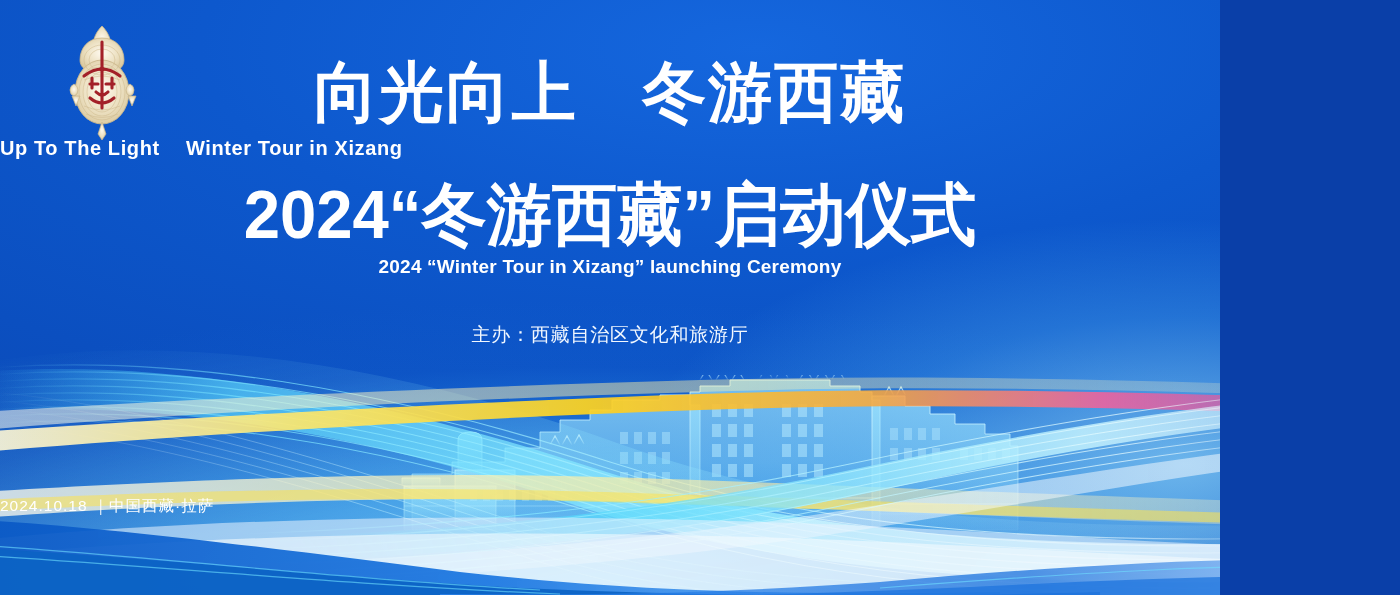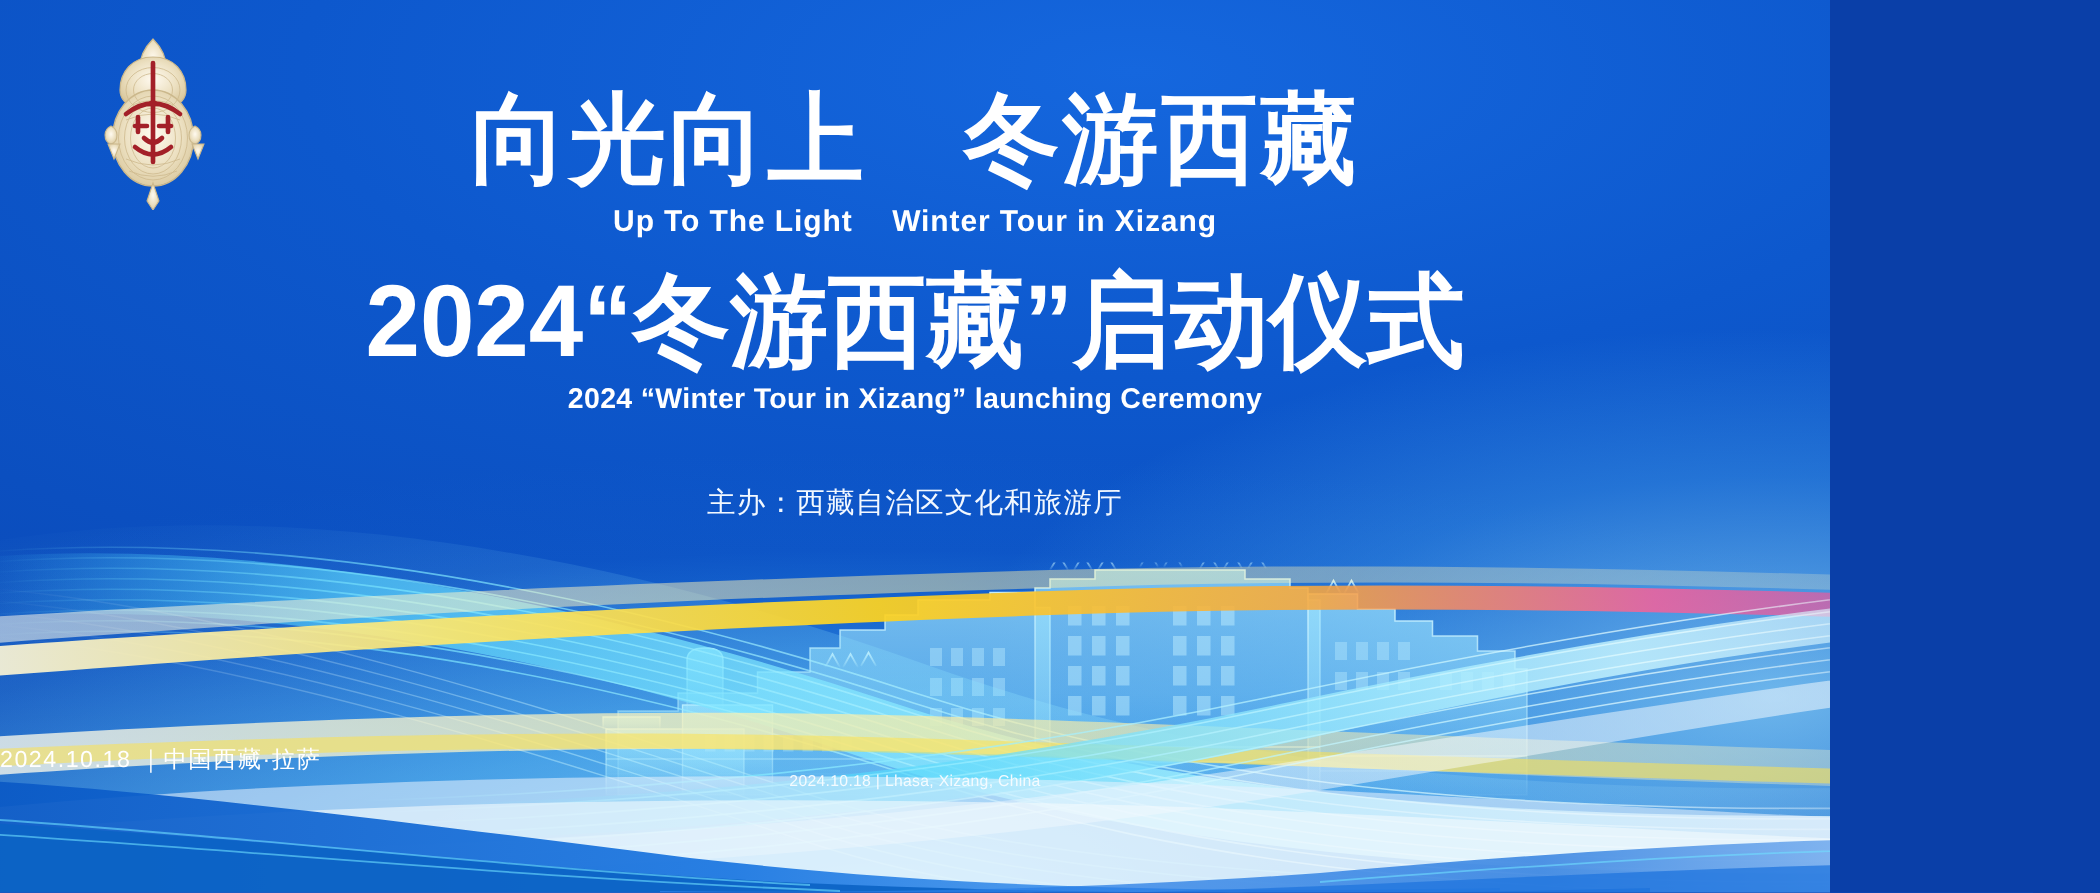--- a/index.html
+++ b/index.html
@@ -52,21 +52,20 @@
     line-height: 74px;
     font-weight: 700;
     letter-spacing: 2px;
     transform: scaleX(0.97);
   }
   .headline .gap { display: inline-block; width: 26px; }
 
   .headline-en {
     position: absolute;
     left: 0; right: 0; top: 137px;
-    text-align: center;
     color: #ffffff;
     font-size: 20px;
     font-weight: 700;
     letter-spacing: 0.6px;
   }
   .headline-en .gap { display: inline-block; width: 14px; }
 
   .subhead {
     position: absolute;
     left: 0; right: 0; top: 176px;
@@ -442,16 +441,15 @@
       <span class="gap"></span>
       <span>Winter Tour in Xizang</span>
     </div>
 
     <div class="subhead">2024“冬游西藏”启动仪式</div>
     <div class="subhead-en">2024 “Winter Tour in Xizang” launching Ceremony</div>
 
     <div class="host-cn">主办：西藏自治区文化和旅游厅</div>
 
     <div class="date-cn">2024.10.18 ｜中国西藏·拉萨</div>
-    <div class="date-en">2024.10.18 | Lhasa, Xizang, China</div>
 
   </div>
 </div>
 
 </body></html>

